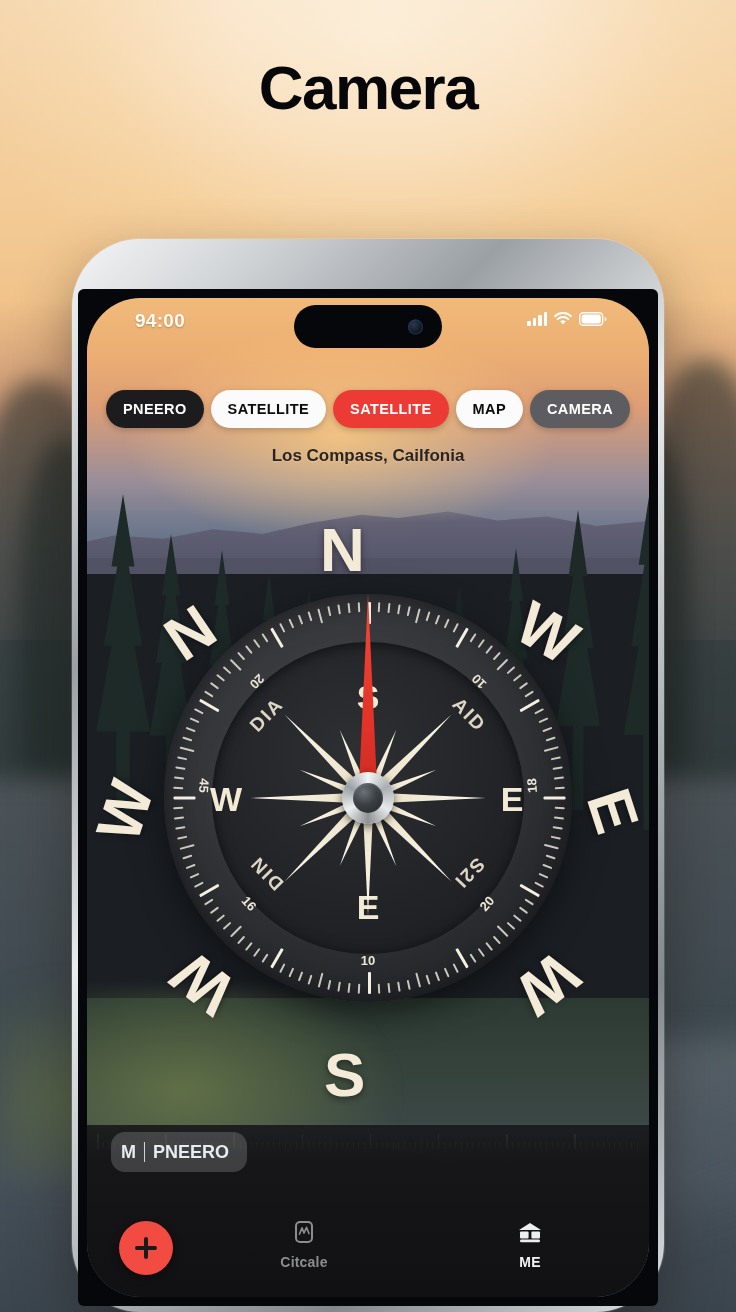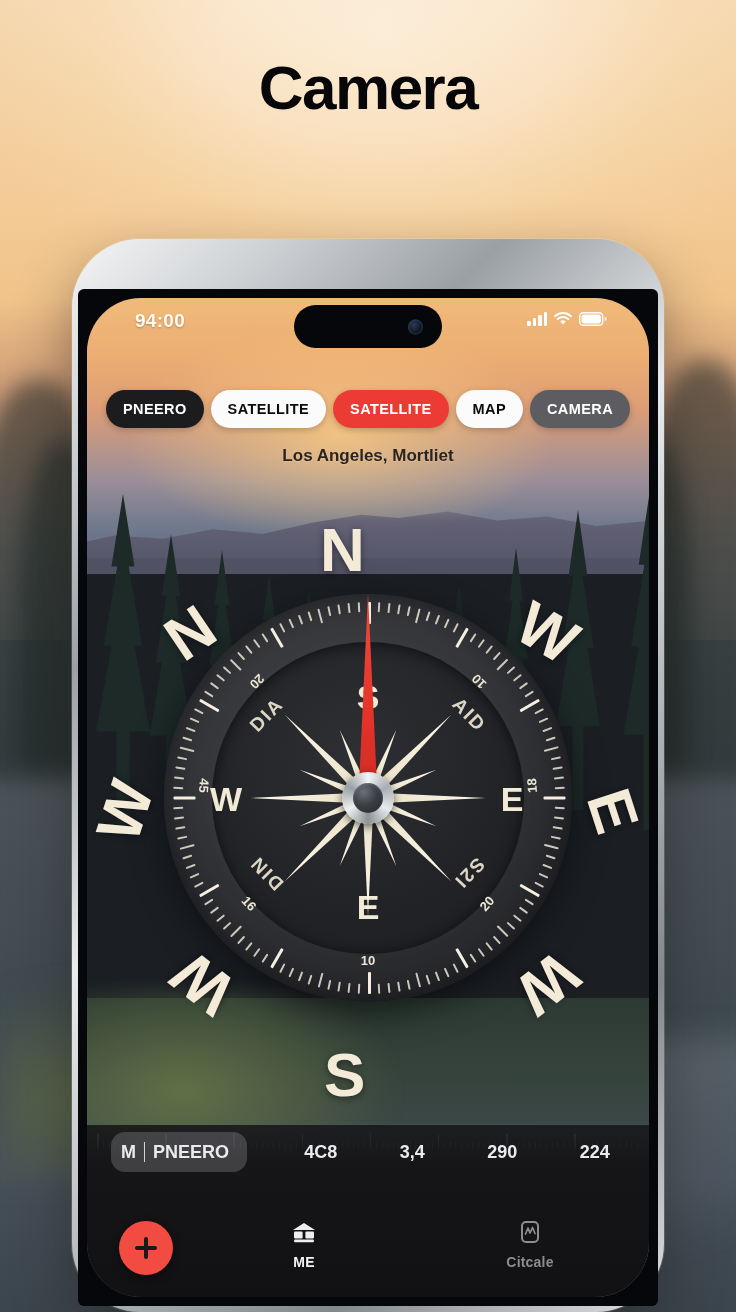--- a/index.html
+++ b/index.html
@@ -470,21 +470,21 @@
       </div>
 
       <div id="tabs">
         <div class="pill dark">PNEERO</div>
         <div class="pill light">SATELLITE</div>
         <div class="pill red">SATELLITE</div>
         <div class="pill light">MAP</div>
         <div class="pill gray">CAMERA</div>
       </div>
 
-      <div id="location">Los Angeles, Mortliet</div>
+      <div id="location">Los Compass, Cailfonia</div>
 
       <div id="compass-wrap">
 
         <div class="outer-card" id="oc-nw">N</div>
         <div class="outer-card" id="oc-ne">W</div>
         <div class="outer-card" id="oc-w">W</div>
         <div class="outer-card" id="oc-e">E</div>
         <div class="outer-card" id="oc-sw">W</div>
         <div class="outer-card" id="oc-se">W</div>
         <div class="outer-card" id="oc-n">N</div>
@@ -762,55 +762,49 @@
       </div>
 
       <div id="bottombar">
 
         <div id="values-row">
           <div id="value-chip">
             <span>M</span>
             <span class="sep"></span>
             <span>PNEERO</span>
           </div>
-          <div id="values-nums">
-            <span>4C8</span>
-            <span>3,4</span>
-            <span>290</span>
-            <span>224</span>
-          </div>
         </div>
 
         <div id="navbar">
           <div id="fab"></div>
 
           <div id="navitems">
+
+            <div class="navitem dim">
+              <span class="navicon">
+                <svg width="30" height="30" viewBox="0 0 30 30">
+                  <rect x="7" y="5" width="16" height="20" rx="4" fill="none" stroke="#8b8d90" stroke-width="2"></rect>
+                  <path d="M10.5 17 L13 11 L15 16 L17.5 10.5 L20 16.5" fill="none" stroke="#8b8d90" stroke-width="1.7" stroke-linecap="round" stroke-linejoin="round"></path>
+                </svg>
+              </span>
+              <span class="navlabel">Citcale</span>
+            </div>
 
             <div class="navitem active">
               <span class="navicon">
                 <svg width="30" height="30" viewBox="0 0 30 30">
                   <path d="M4 13 L15 6 L26 13 Z" fill="#eceef0"></path>
                   <rect x="5" y="14.5" width="8.6" height="7" rx="1" fill="#eceef0"></rect>
                   <rect x="16.4" y="14.5" width="8.6" height="7" rx="1" fill="#eceef0"></rect>
                   <rect x="5" y="22.6" width="20" height="2.6" rx="1.2" fill="#eceef0"></rect>
                 </svg>
               </span>
               <span class="navlabel">ME</span>
             </div>
 
-            <div class="navitem dim">
-              <span class="navicon">
-                <svg width="30" height="30" viewBox="0 0 30 30">
-                  <rect x="7" y="5" width="16" height="20" rx="4" fill="none" stroke="#8b8d90" stroke-width="2"></rect>
-                  <path d="M10.5 17 L13 11 L15 16 L17.5 10.5 L20 16.5" fill="none" stroke="#8b8d90" stroke-width="1.7" stroke-linecap="round" stroke-linejoin="round"></path>
-                </svg>
-              </span>
-              <span class="navlabel">Citcale</span>
-            </div>
-
 
 
 
           </div>
         </div>
       </div>
 
     </div>
   </div>
 </div>

